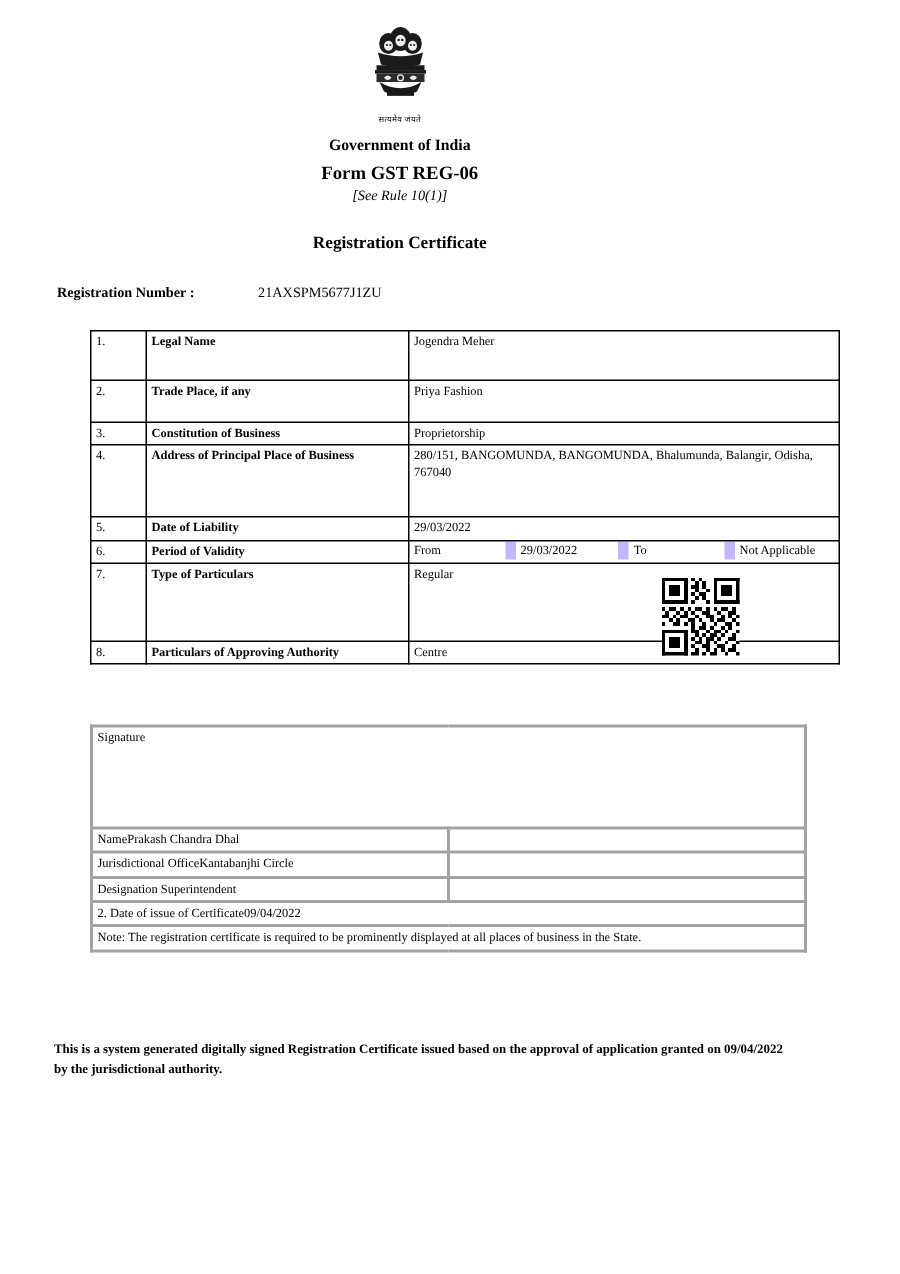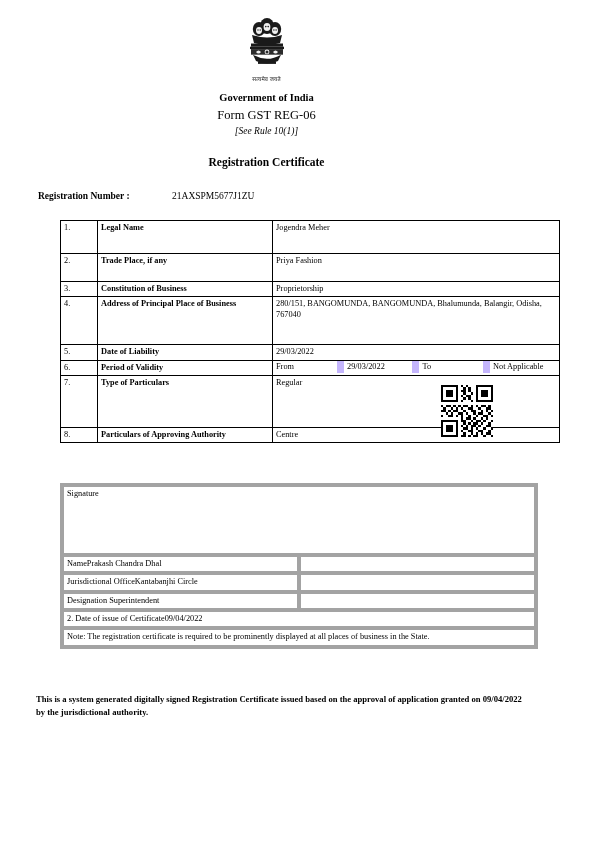--- a/index.html
+++ b/index.html
@@ -48,21 +48,21 @@
     text-align: center;
   }
   .hdr-gov {
     top: 92px;
     font-size: 10.5px;
     font-weight: bold;
   }
   .hdr-form {
     top: 108px;
     font-size: 12.5px;
-    font-weight: normal;
+    font-weight: bold;
   }
   .hdr-rule {
     top: 126px;
     font-size: 9.5px;
     font-style: italic;
   }
   .hdr-cert {
     top: 156px;
     font-size: 11.5px;
     font-weight: bold;
@@ -147,21 +147,21 @@
   .sig-tbl {
     position: absolute;
     left: 60px;
     top: 483px;
     width: 478px;
     border-collapse: collapse;
     table-layout: fixed;
     font-size: 8.3px;
   }
   .sig-tbl td {
-    border: 4px solid #a3a3a3;
+    border: 2px solid #a3a3a3;
     padding: 2px 3px;
     vertical-align: top;
     line-height: 1.25;
   }
   .sig-area { height: 62px; }
   .s-left { width: 168px; }
   .s-right { width: 310px; }
   .row-line { height: 13px; }
 
   

